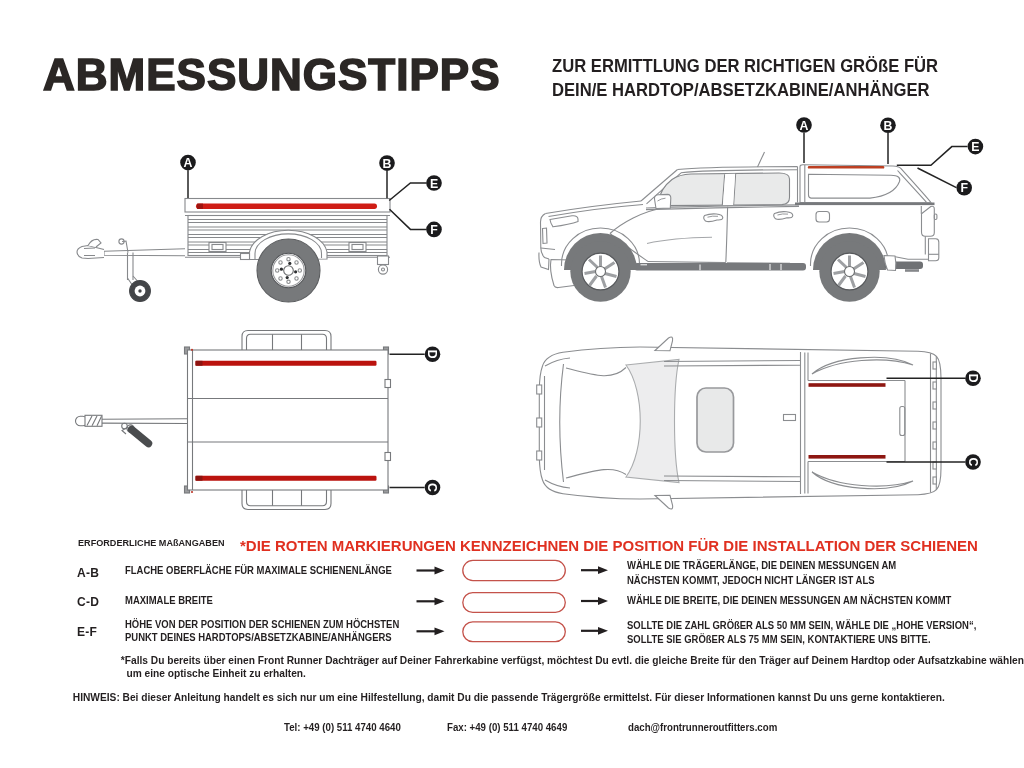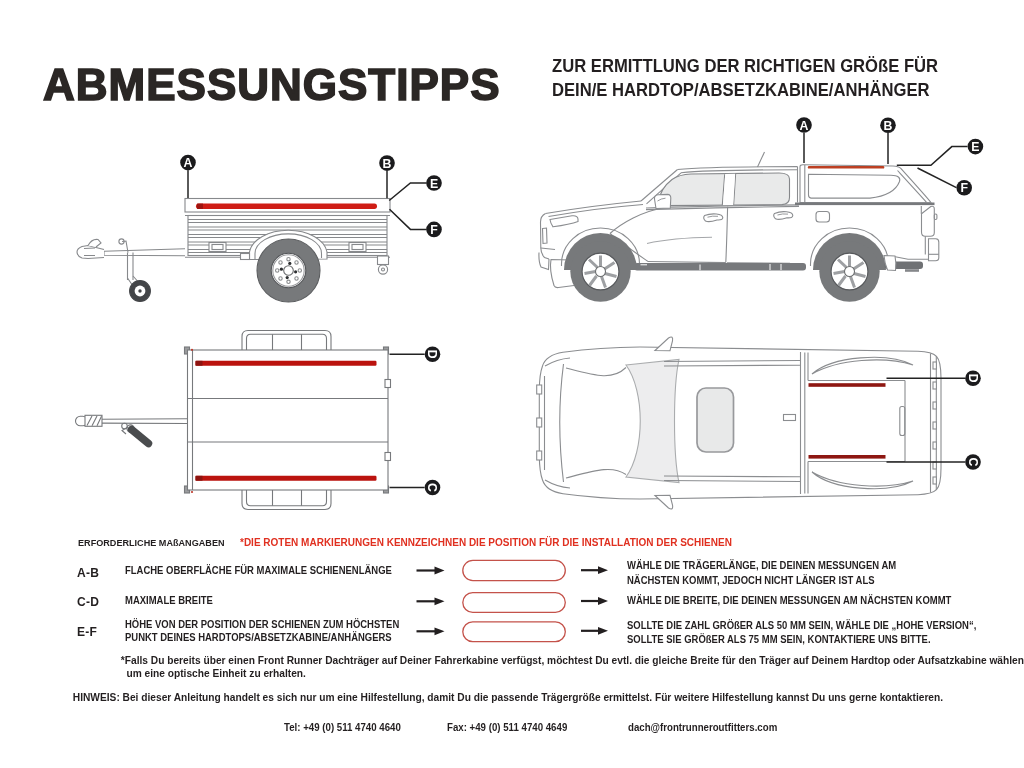--- a/index.html
+++ b/index.html
@@ -1,52 +1,52 @@
 <!DOCTYPE html>
 <html><head>
 <meta charset="utf-8">
 <style>
   html,body{margin:0;padding:0;background:#fff;}
   #page{position:relative;width:1024px;height:768px;background:#fff;overflow:hidden;
         font-family:"Liberation Sans",sans-serif;}
   .abs{position:absolute;}
   #title{left:43px;top:50px;font-size:44px;font-weight:bold;color:#2b2725;
-         letter-spacing:1px;-webkit-text-stroke:1.6px #2b2725;white-space:nowrap;margin-top:10px;}
+         letter-spacing:1px;-webkit-text-stroke:1.6px #2b2725;white-space:nowrap;}
   #subtitle{left:552px;top:55px;font-size:17.5px;font-weight:bold;color:#231f20;
             line-height:23.5px;transform:scaleX(0.95);transform-origin:0 0;white-space:nowrap;
             letter-spacing:0px;}
   .cond{transform:scaleX(0.92);transform-origin:0 0;white-space:nowrap;}
   .rowlab{font-size:12.8px;font-weight:bold;color:#231f20;transform:scaleX(0.94);
           transform-origin:0 0;letter-spacing:0.3px;}
   .rowdesc{font-size:10.3px;font-weight:bold;color:#231f20;line-height:13.5px;}
   .note{font-size:10.2px;font-weight:bold;color:#231f20;line-height:13px;white-space:nowrap;transform-origin:0 0;}
 </style>
 </head>
 <body>
 <div id="page">
   <div class="abs" id="title">ABMESSUNGSTIPPS</div>
   <div class="abs" id="subtitle">ZUR ERMITTLUNG DER RICHTIGEN GRÖßE FÜR<br>DEIN/E HARDTOP/ABSETZKABINE/ANHÄNGER</div>
 
   <div class="abs" style="left:78px;top:537.2px;font-size:9.4px;font-weight:bold;color:#231f20;transform:scaleX(0.97);transform-origin:0 0;white-space:nowrap;">ERFORDERLICHE MAßANGABEN</div>
-  <div class="abs" style="left:240px;top:537.2px;font-size:10px;font-weight:bold;color:#e03020;white-space:nowrap;">*DIE ROTEN MARKIERUNGEN KENNZEICHNEN DIE POSITION FÜR DIE INSTALLATION DER SCHIENEN</div>
+  <div class="abs" style="left:240px;top:537.2px;font-size:15px;font-weight:bold;color:#e03020;white-space:nowrap;">*DIE ROTEN MARKIERUNGEN KENNZEICHNEN DIE POSITION FÜR DIE INSTALLATION DER SCHIENEN</div>
 
   <div class="abs rowlab" style="left:76.5px;top:565.3px;">A-B</div>
   <div class="abs rowdesc cond" style="left:125px;top:563.8px;">FLACHE OBERFLÄCHE FÜR MAXIMALE SCHIENENLÄNGE</div>
   <div class="abs rowdesc cond" style="left:627px;top:557.8px;line-height:15.6px;">WÄHLE DIE TRÄGERLÄNGE, DIE DEINEN MESSUNGEN AM<br>NÄCHSTEN KOMMT, JEDOCH NICHT LÄNGER IST ALS</div>
 
   <div class="abs rowlab" style="left:76.5px;top:594.2px;">C-D</div>
   <div class="abs rowdesc cond" style="left:125px;top:594.2px;">MAXIMALE BREITE</div>
   <div class="abs rowdesc cond" style="left:627px;top:593.8px;">WÄHLE DIE BREITE, DIE DEINEN MESSUNGEN AM NÄCHSTEN KOMMT</div>
 
   <div class="abs rowlab" style="left:76.5px;top:624px;">E-F</div>
   <div class="abs rowdesc cond" style="left:125px;top:617.8px;line-height:13.1px;">HÖHE VON DER POSITION DER SCHIENEN ZUM HÖCHSTEN<br>PUNKT DEINES HARDTOPS/ABSETZKABINE/ANHÄNGERS</div>
   <div class="abs rowdesc cond" style="left:627px;top:618.9px;line-height:14.5px;">SOLLTE DIE ZAHL GRÖßER ALS 50 MM SEIN, WÄHLE DIE „HOHE VERSION“,<br>SOLLTE SIE GRÖßER ALS 75 MM SEIN, KONTAKTIERE UNS BITTE.</div>
 
   <div class="abs note" style="left:72.8px;top:654.4px;margin-left:48px;">*Falls Du bereits über einen Front Runner Dachträger auf Deiner Fahrerkabine verfügst, möchtest Du evtl. die gleiche Breite für den Träger auf Deinem Hardtop oder Aufsatzkabine wählen,<br>&nbsp;&nbsp;um eine optische Einheit zu erhalten.</div>
-  <div class="abs note" style="left:72.8px;top:691.4px;">HINWEIS: Bei dieser Anleitung handelt es sich nur um eine Hilfestellung, damit Du die passende Trägergröße ermittelst. Für weitere Hilfestellung kannst Du uns gerne kontaktieren.</div>
+  <div class="abs note" style="left:72.8px;top:691.4px;">HINWEIS: Bei dieser Anleitung handelt es sich nur um eine Hilfestellung, damit Du die passende Trägergröße ermittelst. Für dieser Informationen kannst Du uns gerne kontaktieren.</div>
   <div class="abs note" style="left:284.4px;top:721.4px;transform:scaleX(0.95);">Tel: +49 (0) 511 4740 4640</div>
   <div class="abs note" style="left:447px;top:721.4px;transform:scaleX(0.95);">Fax: +49 (0) 511 4740 4649</div>
   <div class="abs note" style="left:627.6px;top:721.4px;transform:scaleX(0.95);">dach@frontrunneroutfitters.com</div>
 
   <svg class="abs" style="left:0;top:0;" width="1024" height="768" viewBox="0 0 1024 768">
     <g id="trailer-side" stroke="#87898c" stroke-width="1.1" fill="none">
 
       <path d="M185,248.8 L104,251.2 M185,255.8 L104,255.2 M104,251.2 L104,255.2"></path>
 
       <path d="M104,249.5 L88,245.5 L82,246.5 Q77,248.5 77,252 Q77,256 82,258 L88,258.5 L104,257.5" fill="#fff"></path>

